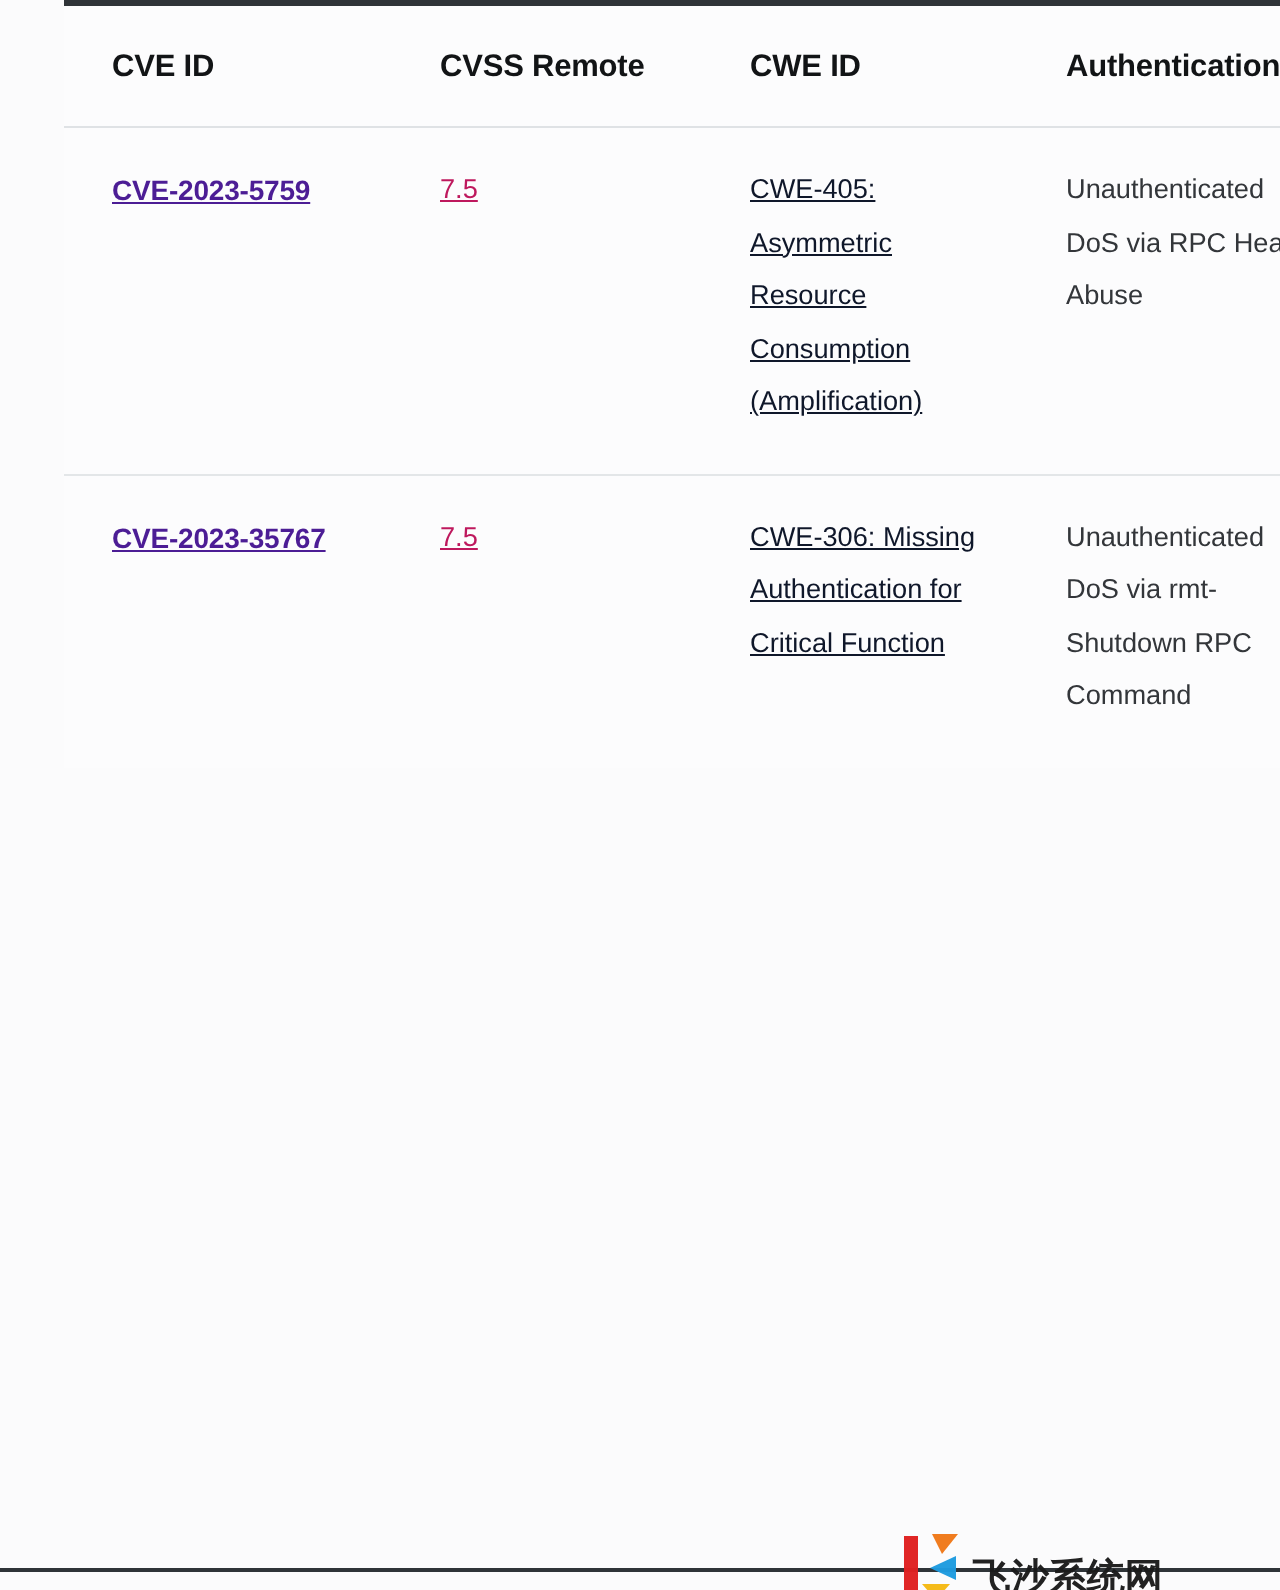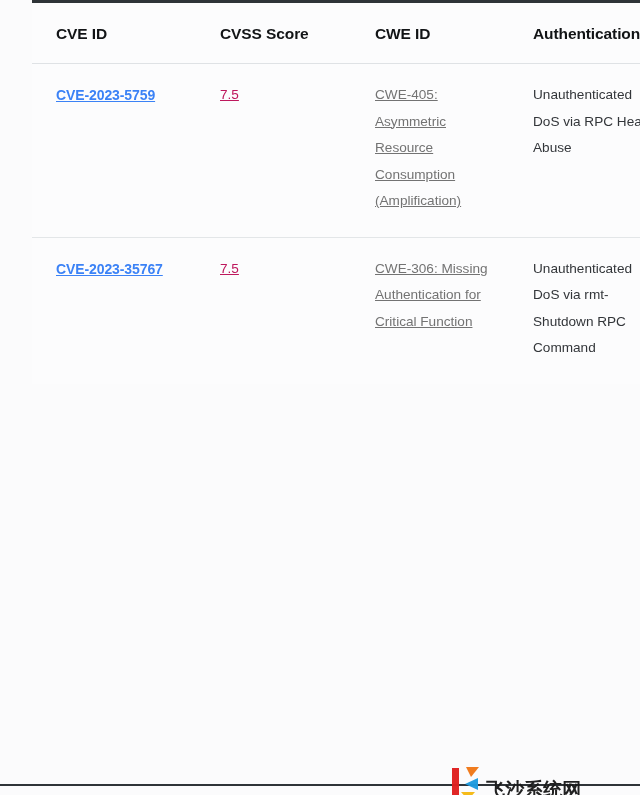--- a/index.html
+++ b/index.html
@@ -68,33 +68,33 @@
     word-break: break-word;
     overflow-wrap: break-word;
   }
   td.col-cve  { padding-left: 24px; }
   td.col-cvss { padding-left: 18px; }
   td.col-cwe  { padding-left: 16px; }
   td.col-vuln { padding-left: 16px; }
 
   
   a.cve-link {
-    color: #3b82f6;
+    color: #4c1d95;
     font-weight: bold;
     font-size: 14px;
     letter-spacing: -0.1px;
   }
   a.score-link {
     color: #be185d;
     text-decoration: underline;
     font-weight: normal;
     font-size: 13.6px;
   }
   a.cwe-link {
-    color: #737373;
+    color: #0f172a;
     text-decoration: underline;
     font-weight: normal;
     font-size: 13.6px;
   }
   .vuln-text {
     color: #33363a;
     font-size: 13.6px;
     line-height: 1.95;
   }
 
@@ -141,21 +141,21 @@
 <table class="vuln-table">
   <colgroup>
     <col class="w-cve">
     <col class="w-cvss">
     <col class="w-cwe">
     <col class="w-vuln">
   </colgroup>
   <thead>
     <tr>
       <th class="col-cve">CVE ID</th>
-      <th class="col-cvss">CVSS Score</th>
+      <th class="col-cvss">CVSS Remote</th>
       <th class="col-cwe">CWE ID</th>
       <th class="col-vuln">Authentication</th>
     </tr>
   </thead>
   <tbody>
     <tr>
       <td class="col-cve">
         <a href="#" class="cve-link">CVE-2023-5759</a>
       </td>
       <td class="col-cvss">

